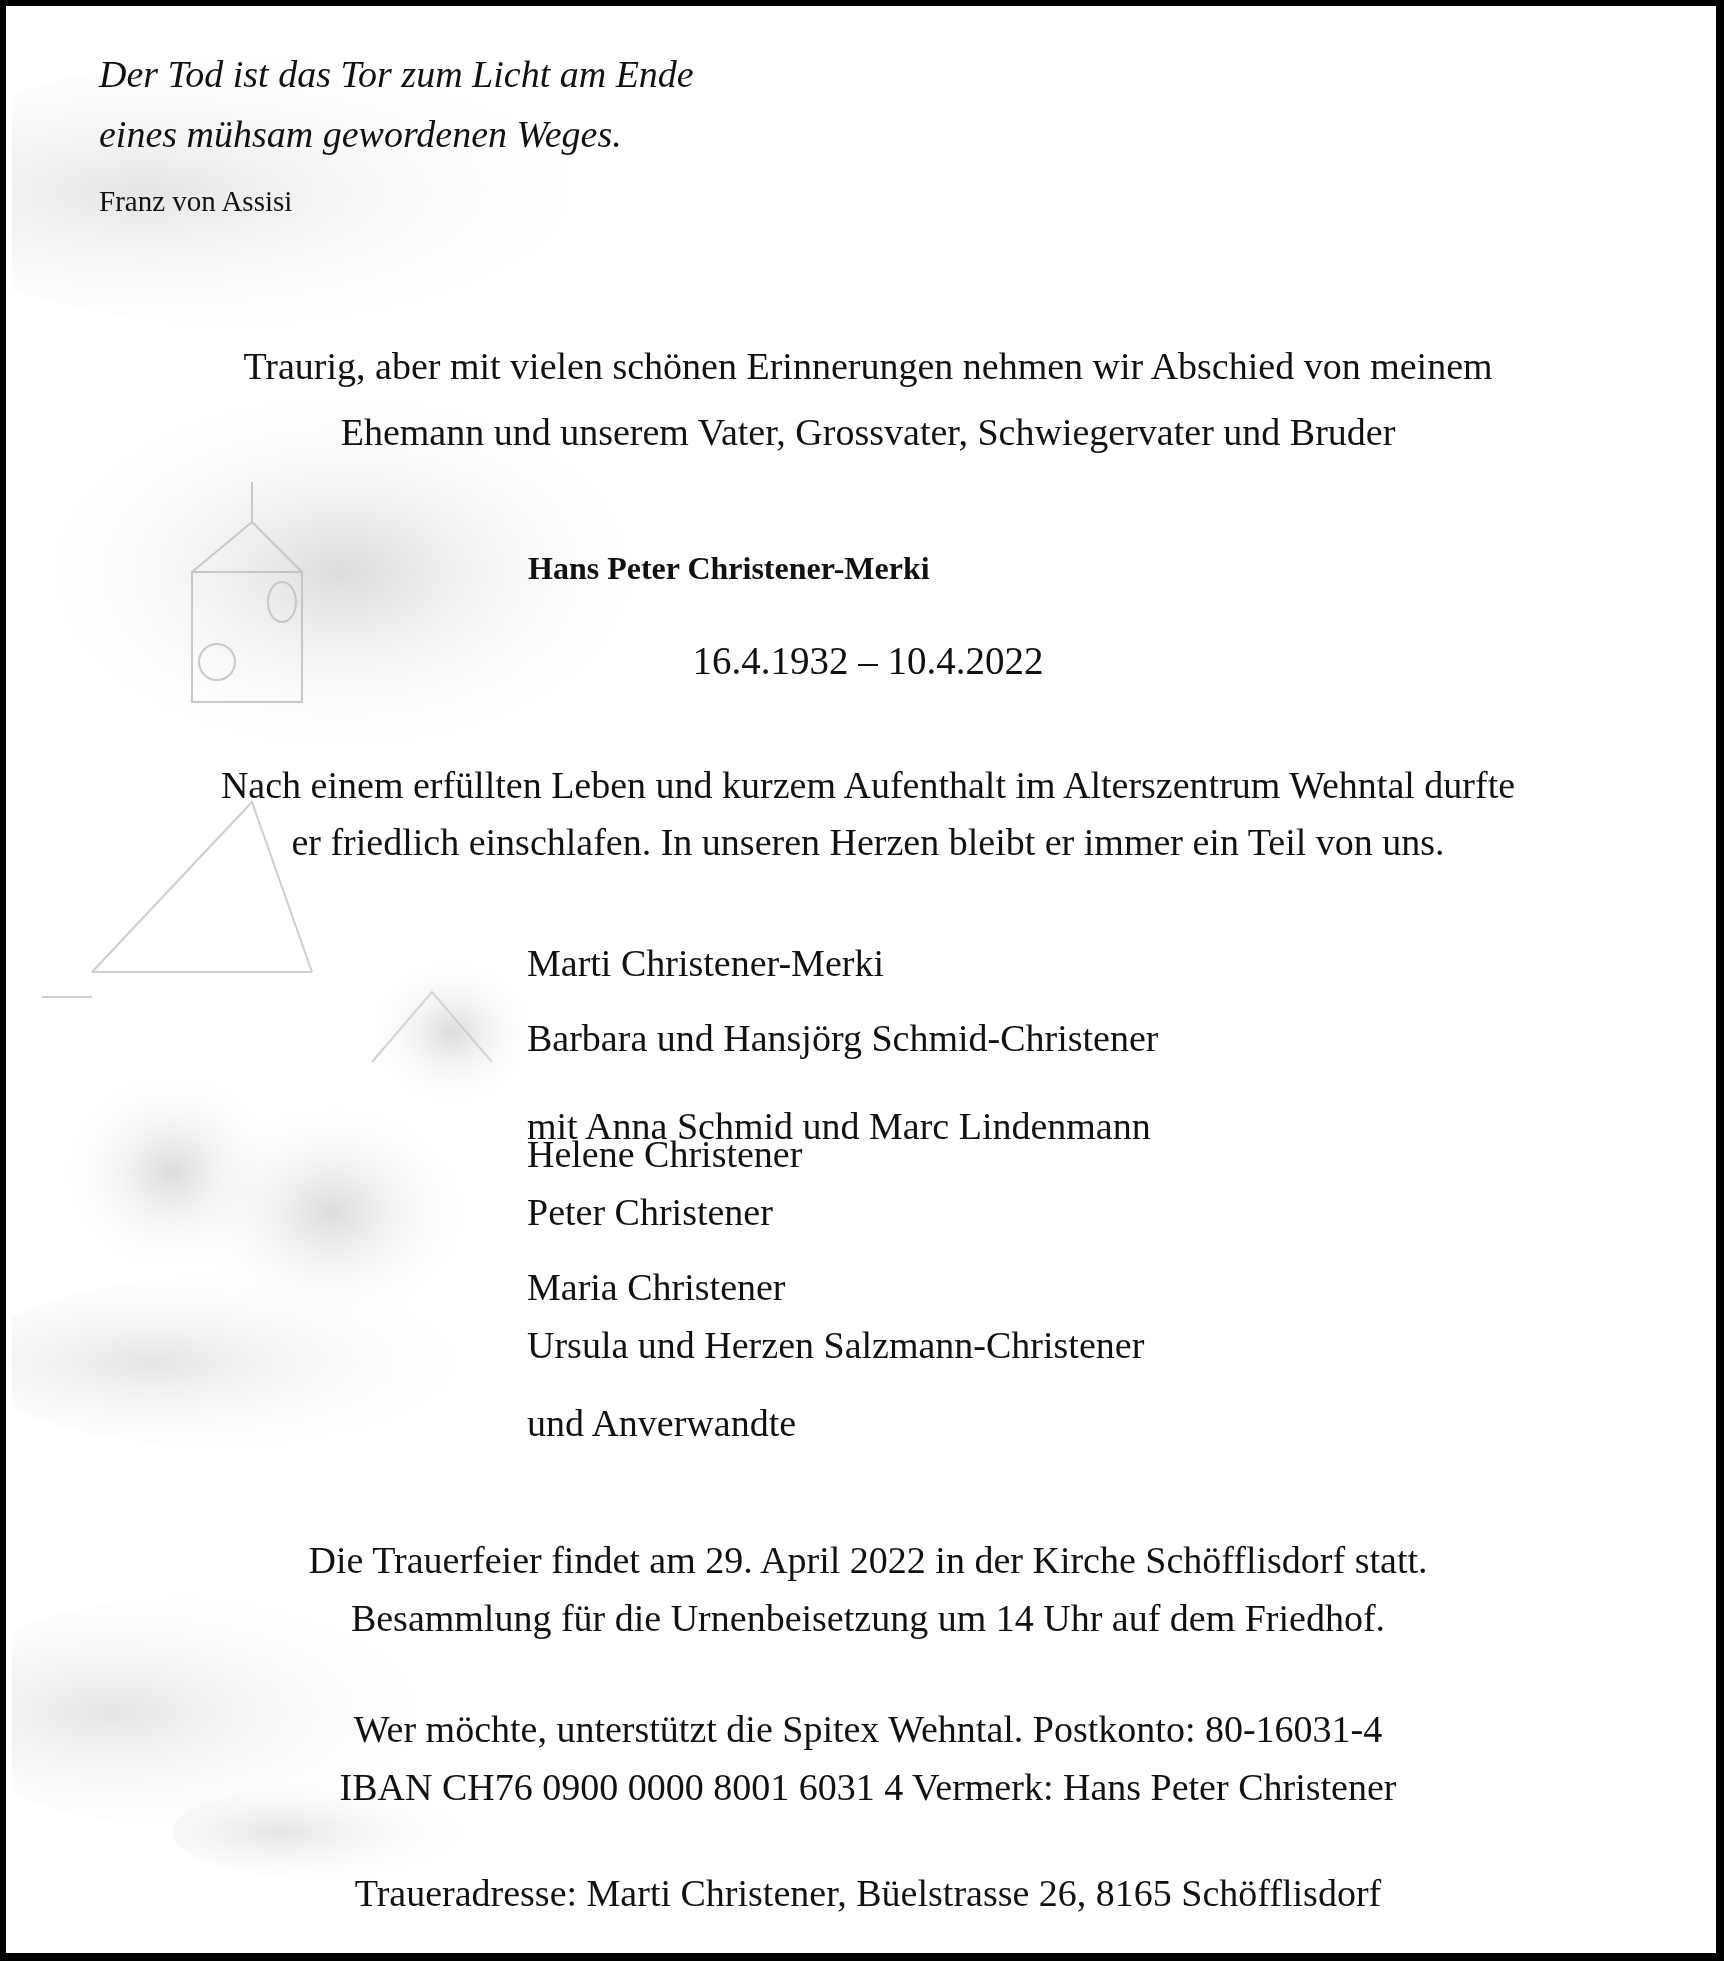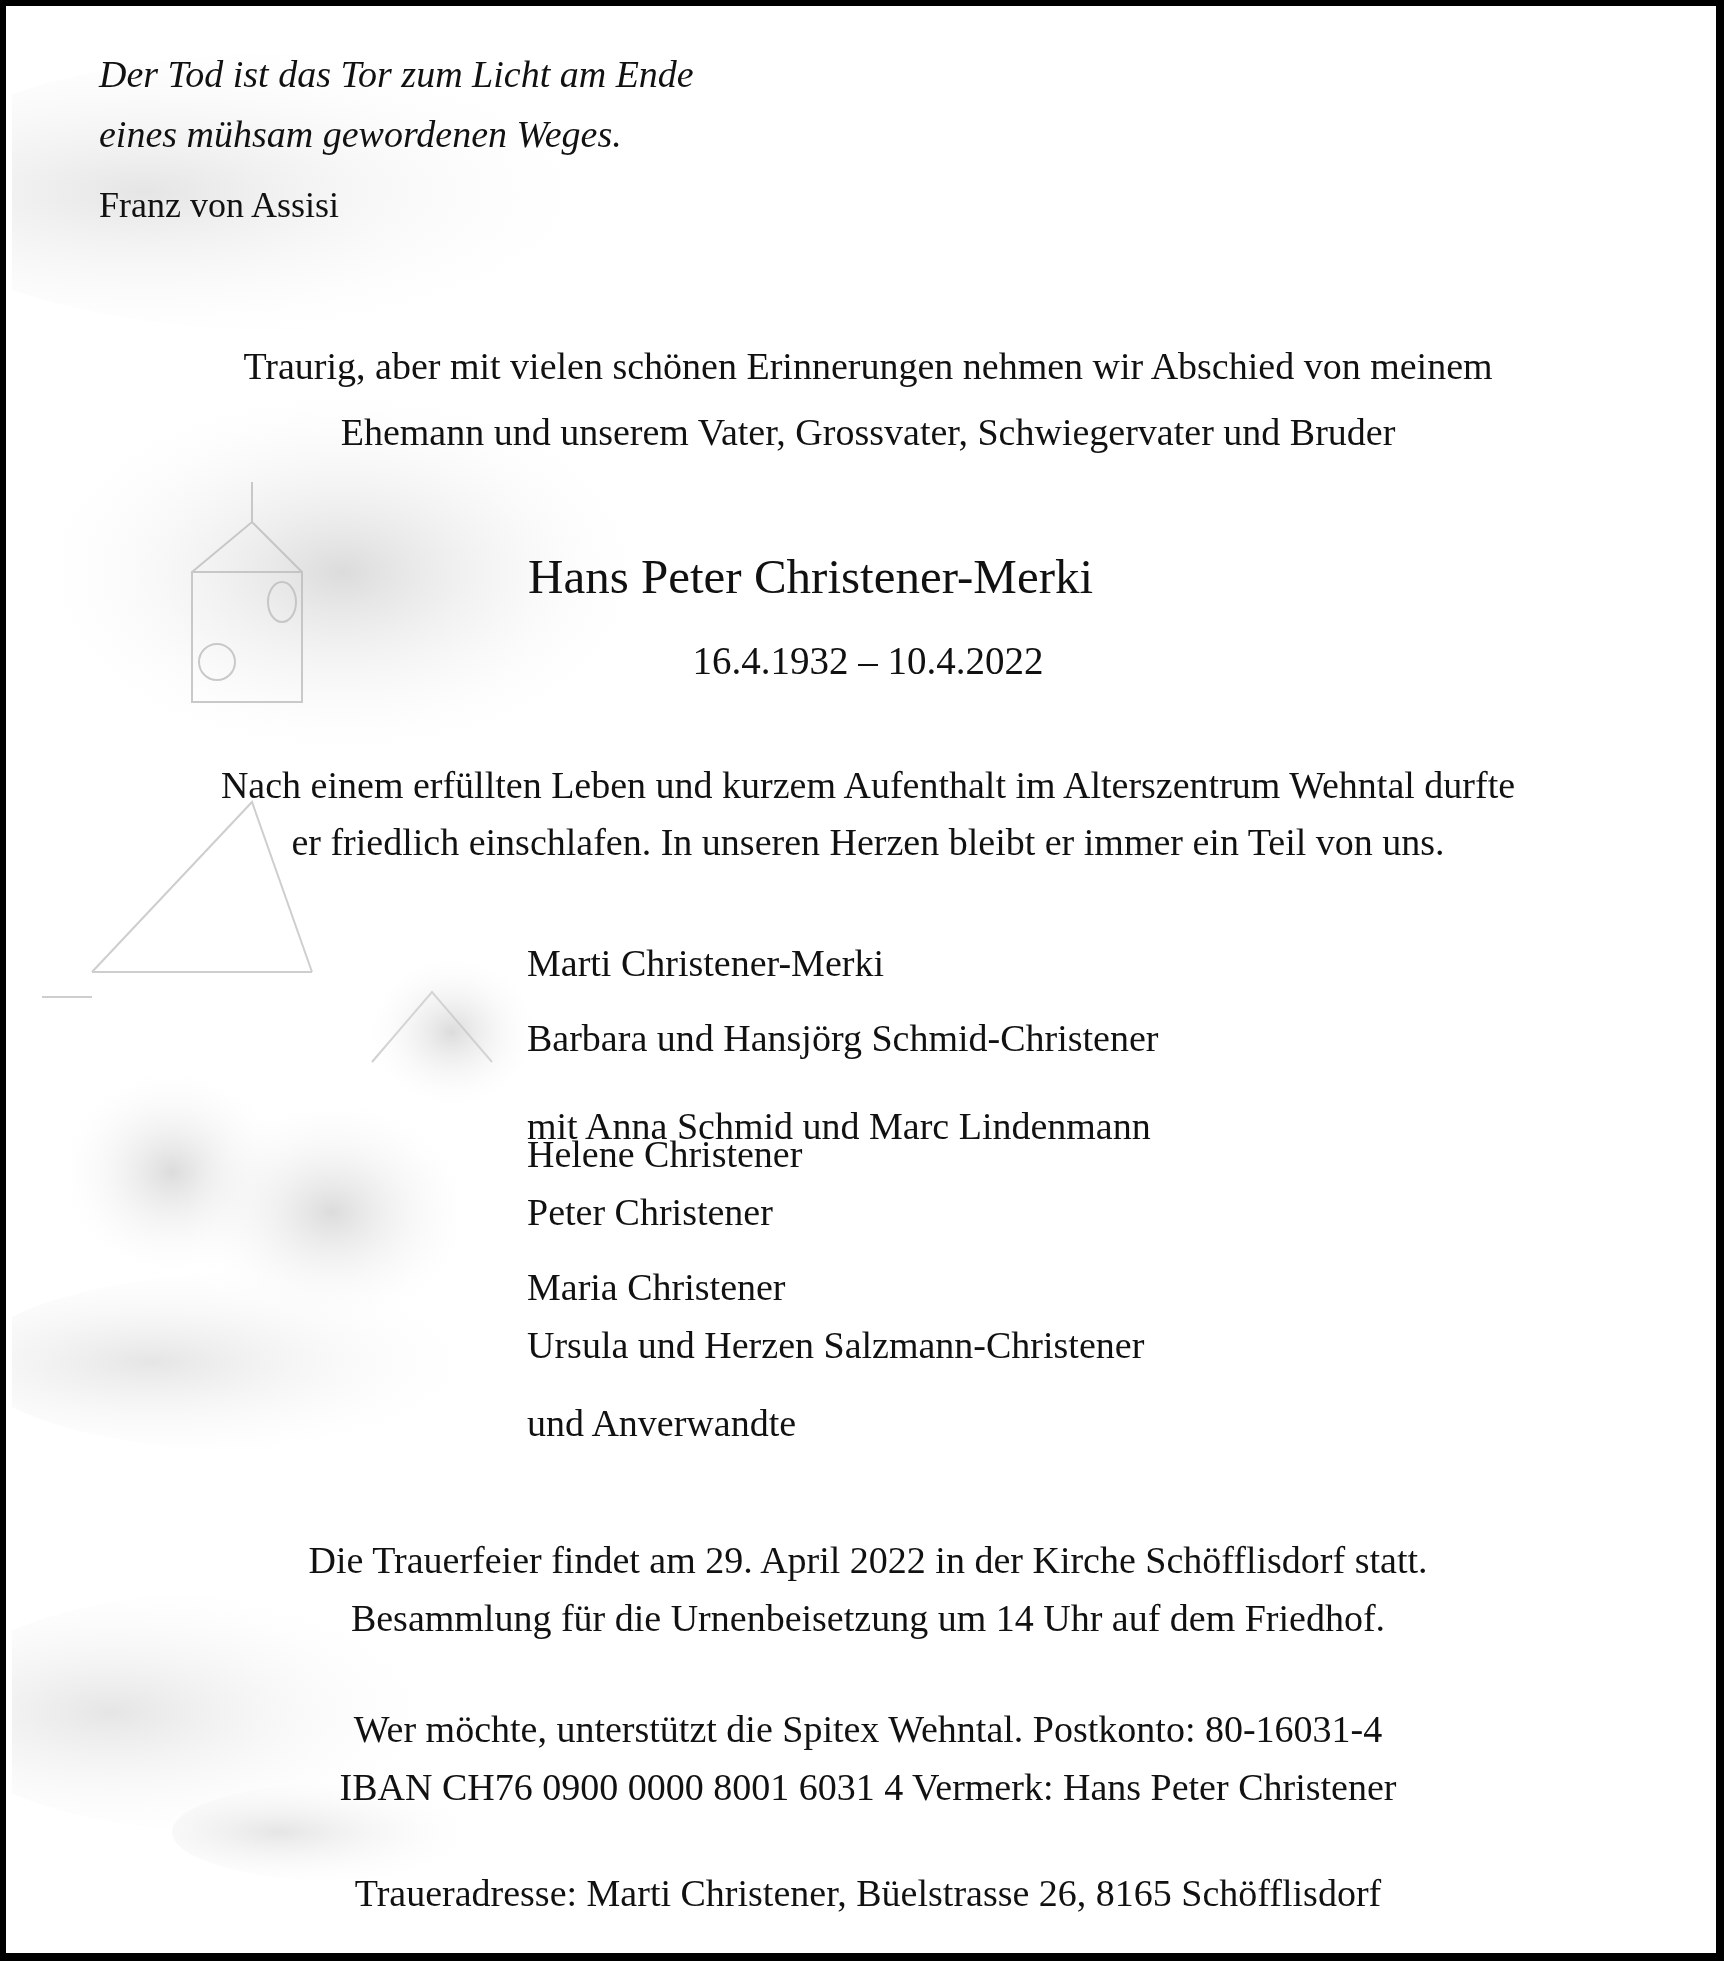--- a/index.html
+++ b/index.html
@@ -41,32 +41,32 @@
       position: absolute;
       white-space: nowrap;
       line-height: 1;
     }
     .quote {
       font-style: italic;
       font-size: 38px;
       left: 93px;
     }
     .quote-author {
-      font-size: 36px;
+      font-size: 29px;
       left: 93px;
     }
     .center {
       left: 0;
       width: 1724px;
       text-align: center;
       font-size: 38px;
     }
     .name-title {
-      font-weight: normal;
-      font-size: 49px;
+      font-weight: bold;
+      font-size: 32px;
       left: 522px;
     }
     .dates {
       font-size: 39px;
       left: 0;
       width: 1724px;
       text-align: center;
     }
     .mourner {
       font-size: 38px;

